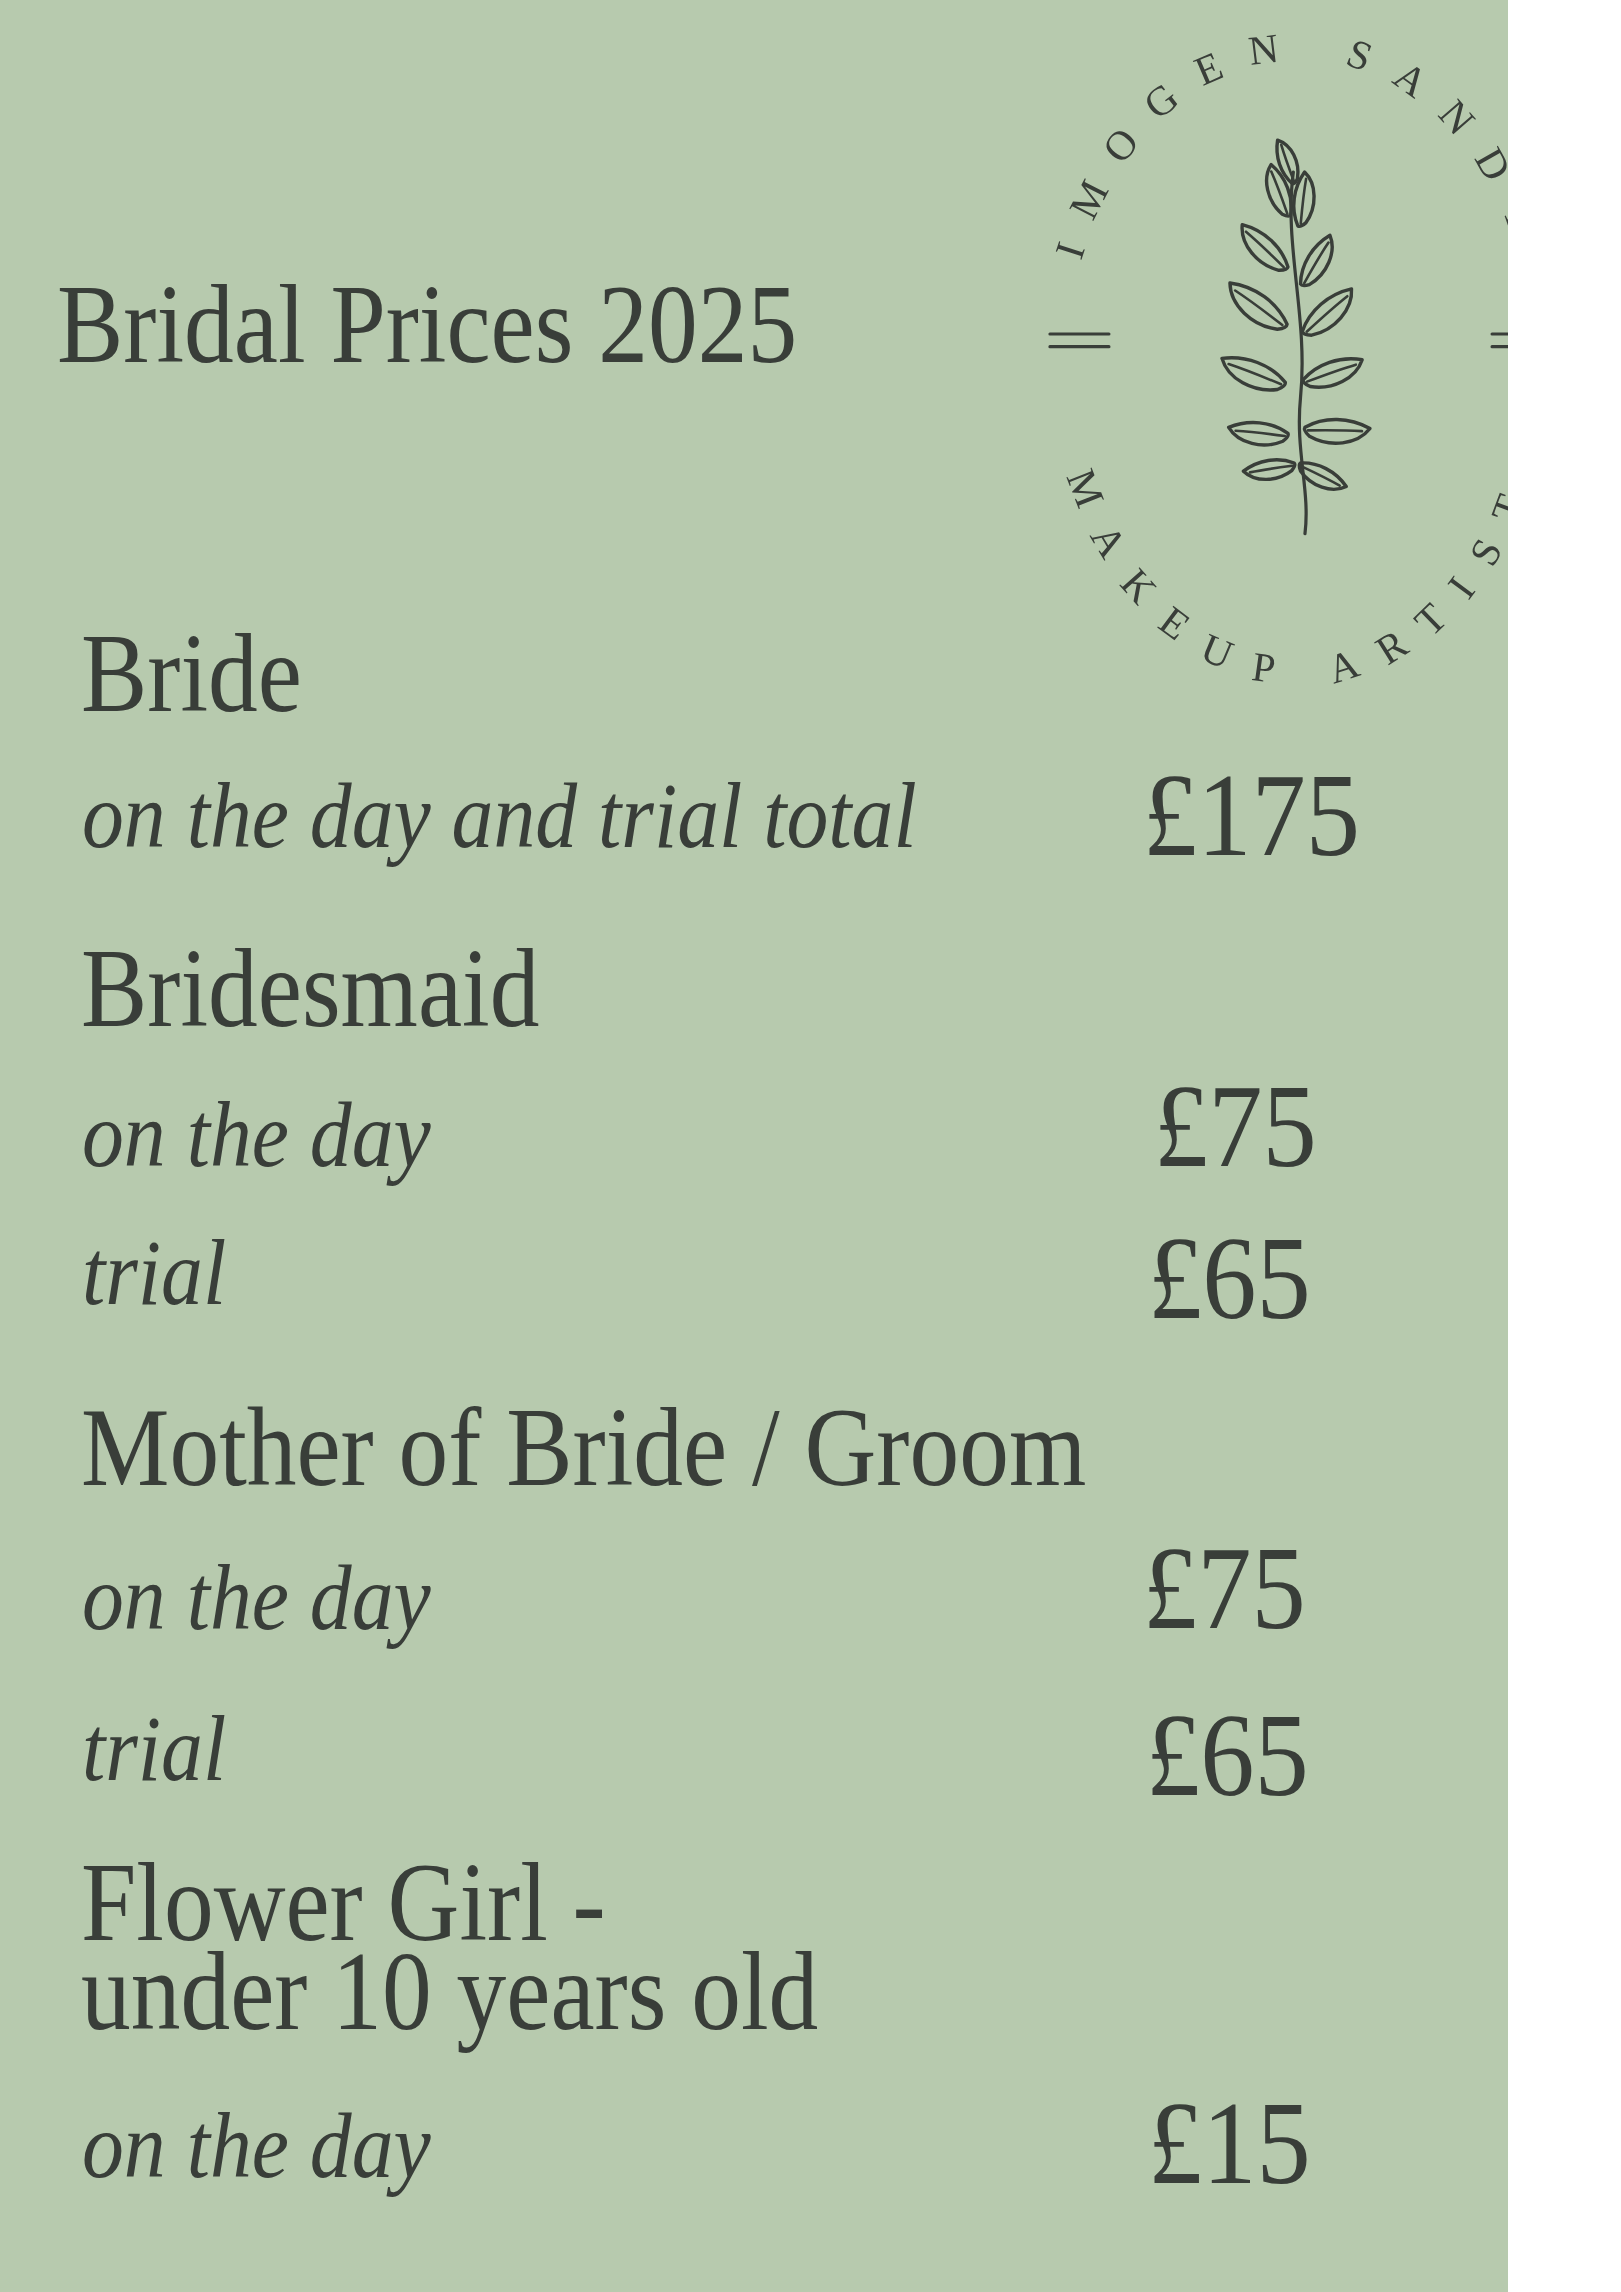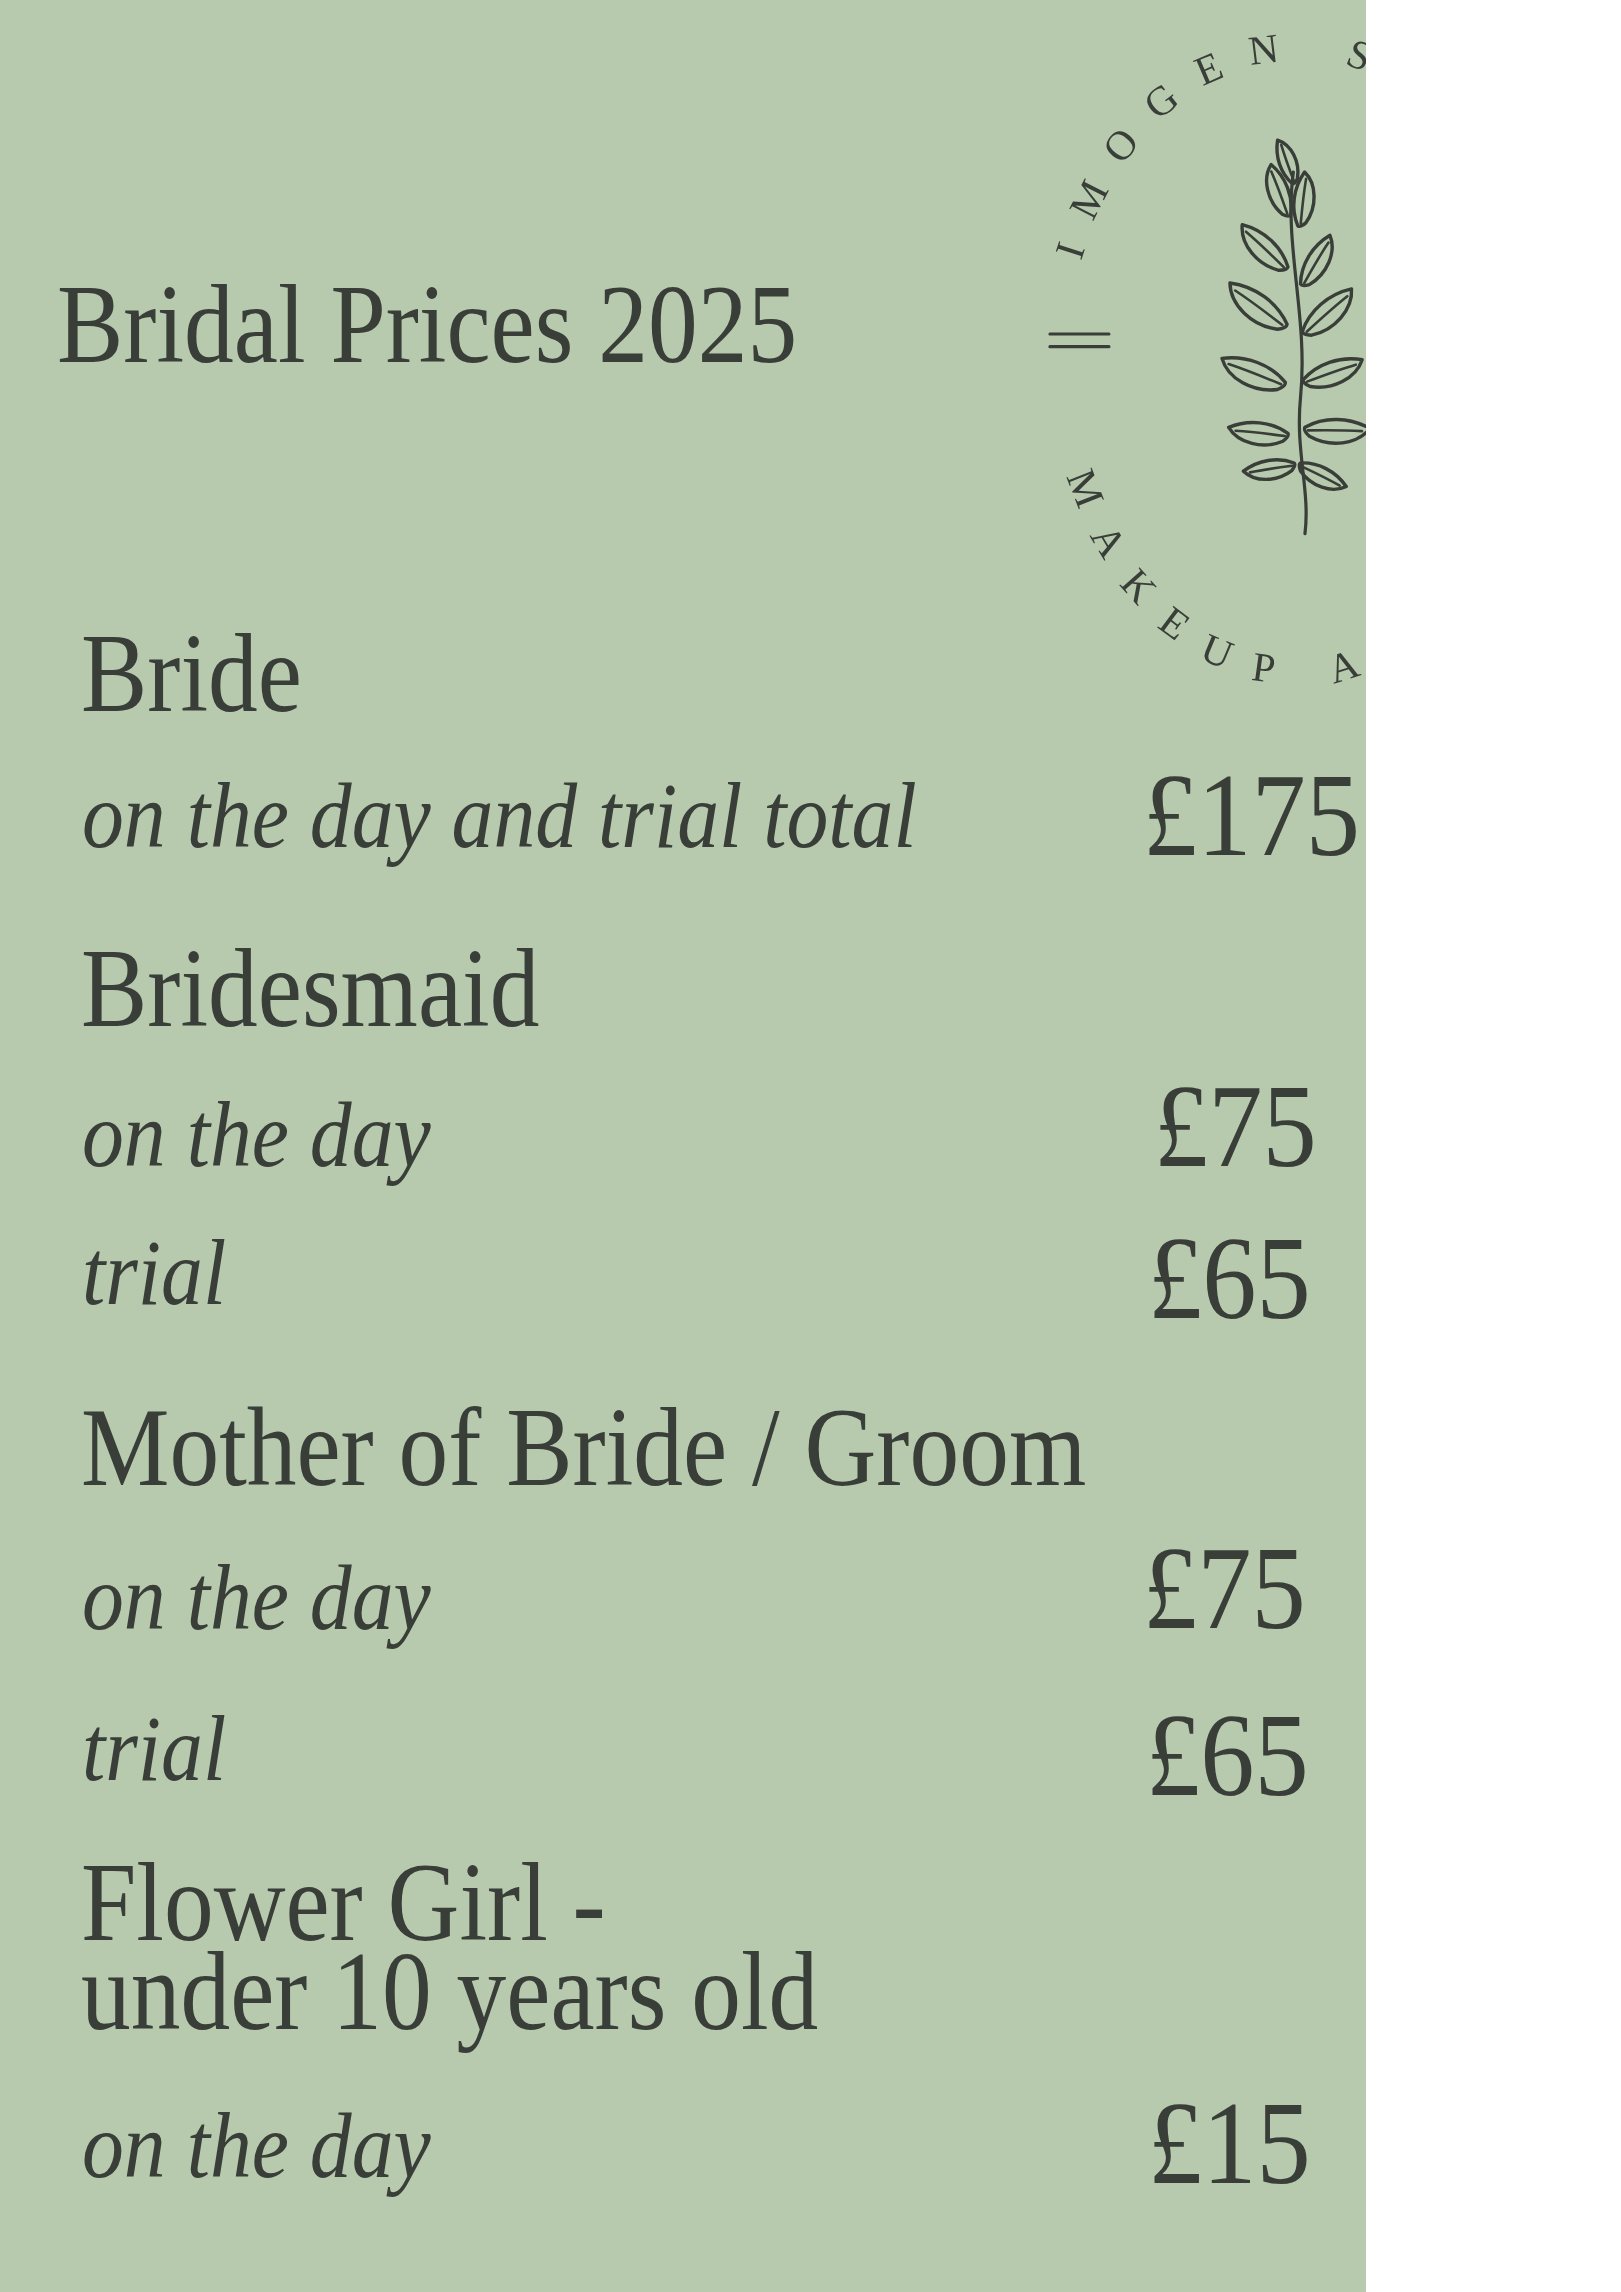--- a/index.html
+++ b/index.html
@@ -2,21 +2,21 @@
 <html style="--bg: #b7caae; --ink: #393e39;font-size:14.3px"><head>
 <meta charset="utf-8">
 <style>
   html,body{margin:0;padding:0;}
   :root{
     --bg:#b7caae;
     --ink:#393e39;
   }
   .page{
     position:relative;
-    width:1366px;
+    width:1508px;
     height:2293px;
     background:var(--bg);
     overflow:hidden;
     font-family:"Liberation Serif", serif;
     color:var(--ink);
   }
   .abs{position:absolute;line-height:1;white-space:nowrap;}
   .title{
     font-size:113px;
     transform:scaleX(.88);

